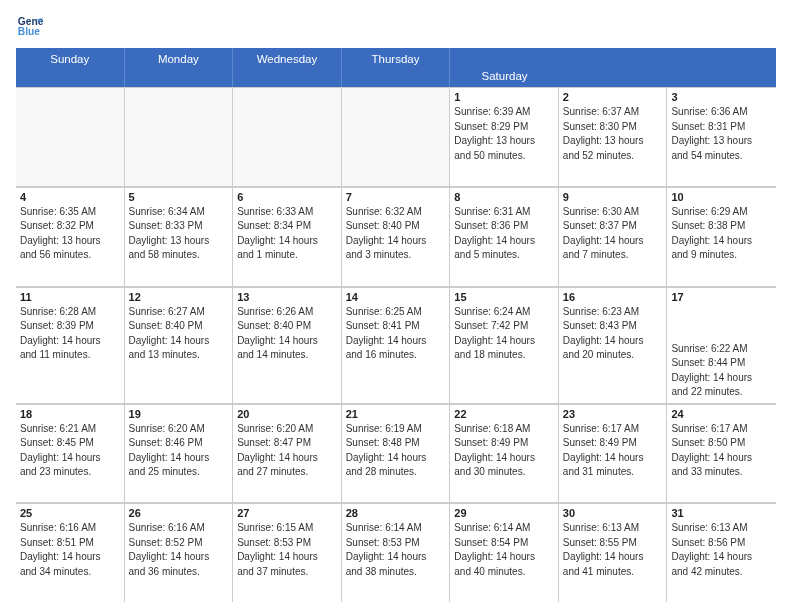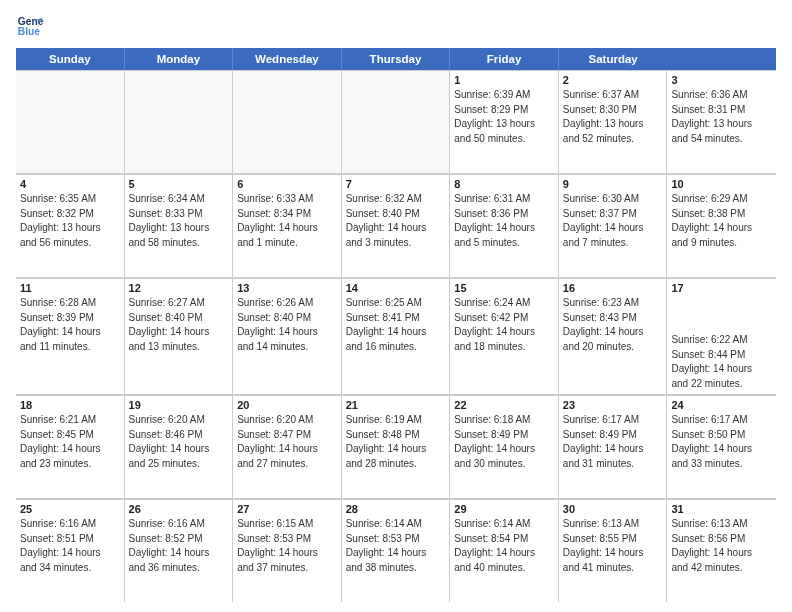--- a/index.html
+++ b/index.html
@@ -51,26 +51,26 @@
       flex-direction: column;
     }
     .cal-header {
       display: grid;
       grid-template-columns: repeat(7, 1fr);
       background: #3a6bbf;
     }
     .cal-header-cell {
       color: #fff;
       font-size: 11.5px;
-      font-weight: bold;
+      font-weight: normal;
       text-align: center;
       padding: 5px 9px;
       border-right: 1px solid #5a8bcf;
     }
-    .cal-header-cell:last-child { border-right: none; }
+    .cal-header-cell:last-child { border-right: none; margin-top: 17px; }
     .cal-body {
       flex: 1;
       display: flex;
       flex-direction: column;
     }
     .cal-row {
       display: grid;
       grid-template-columns: repeat(7, 1fr);
       flex: 1;
       border-bottom: 1px solid #ccc;
@@ -120,21 +120,20 @@
       <div class="main-title"></div>
       <div class="subtitle"></div>
     </div>
   </div>
   <div class="calendar">
     <div class="cal-header" id="cal-header">
         <div class="cal-header-cell">Sunday</div>
         <div class="cal-header-cell">Monday</div>
         <div class="cal-header-cell">Wednesday</div>
         <div class="cal-header-cell">Thursday</div>
-        <div class="cal-header-cell">Friday</div>
         <div class="cal-header-cell">Saturday</div>
       </div>
     <div class="cal-body" id="cal-body">
         <div class="cal-row">
           <div class="cal-cell empty"></div>
           <div class="cal-cell empty"></div>
           <div class="cal-cell empty"></div>
           <div class="cal-cell empty"></div>
           <div class="cal-cell">
             <div class="day-num">1</div>
@@ -234,21 +233,21 @@
           <div class="cal-cell">
             <div class="day-num">14</div>
             <div class="cell-text" style="white-space: pre-line;">Sunrise: 6:25 AM
 Sunset: 8:41 PM
 Daylight: 14 hours
 and 16 minutes.</div>
           </div>
           <div class="cal-cell">
             <div class="day-num">15</div>
             <div class="cell-text" style="white-space: pre-line;">Sunrise: 6:24 AM
-Sunset: 6:42 PM
+Sunset: 7:42 PM
 Daylight: 14 hours
 and 18 minutes.</div>
           </div>
           <div class="cal-cell">
             <div class="day-num">16</div>
             <div class="cell-text" style="white-space: pre-line;">Sunrise: 6:23 AM
 Sunset: 8:43 PM
 Daylight: 14 hours
 and 20 minutes.</div>
           </div>

